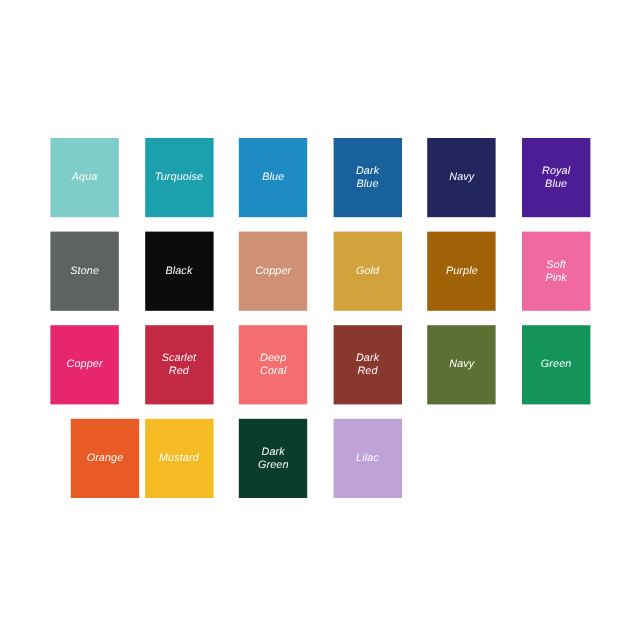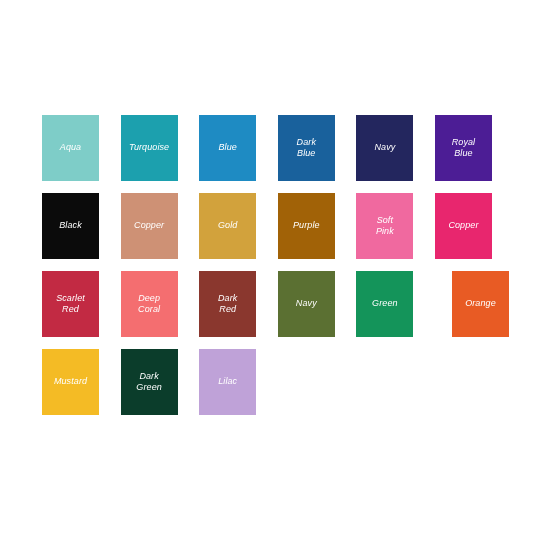--- a/index.html
+++ b/index.html
@@ -71,20 +71,23 @@
         <span class="swatch-label" style="color: rgb(255, 255, 255);">Dark
 Blue</span>
       </div>
       <div class="swatch" style="background-color: rgb(35, 38, 94);">
         <span class="swatch-label" style="color: rgb(255, 255, 255);">Navy</span>
       </div>
       <div class="swatch" style="background-color: #4c1d95;">
         <span class="swatch-label" style="color: rgb(255, 255, 255);">Royal
 Blue</span>
       </div>
+      <div class="swatch" style="background-color: rgb(94, 98, 99);">
+        <span class="swatch-label" style="color: rgb(255, 255, 255);">Stone</span>
+      </div>
       <div class="swatch" style="background-color: rgb(11, 11, 11);">
         <span class="swatch-label" style="color: rgb(255, 255, 255);">Black</span>
       </div>
       <div class="swatch" style="background-color: rgb(206, 145, 117);">
         <span class="swatch-label" style="color: rgb(255, 255, 255);">Copper</span>
       </div>
       <div class="swatch" style="background-color: rgb(210, 162, 60);">
         <span class="swatch-label" style="color: rgb(255, 255, 255);">Gold</span>
       </div>
       <div class="swatch" style="background-color: #a16207;">

